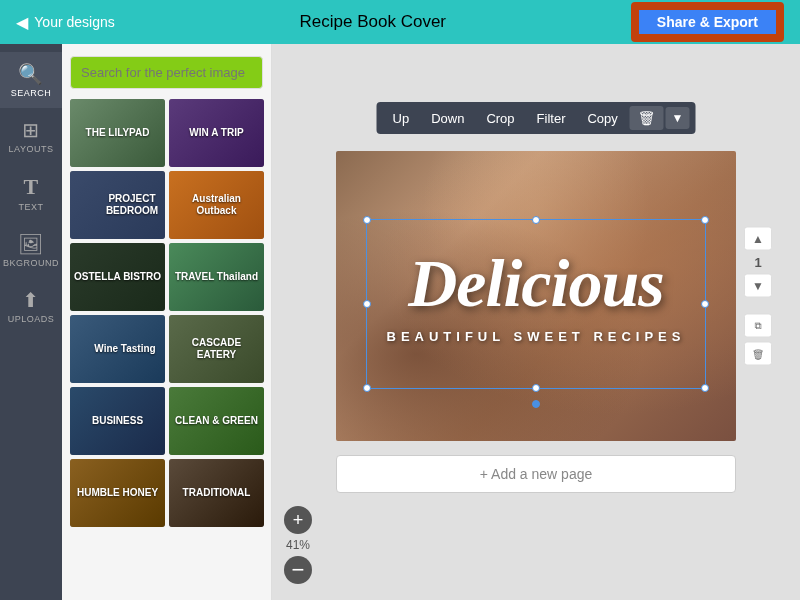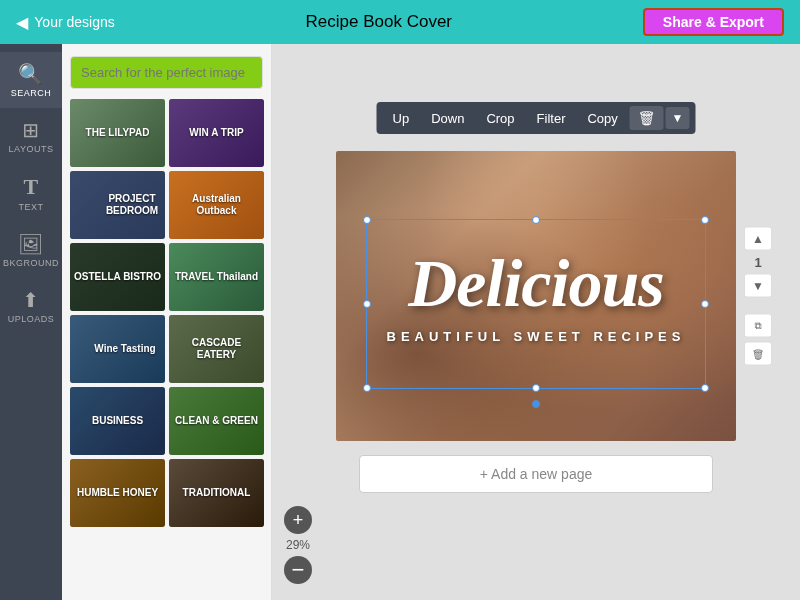--- a/index.html
+++ b/index.html
@@ -24,22 +24,22 @@
     .topbar-left .chevron {
       margin-right: 6px;
       font-size: 16px;
     }
     .topbar-center {
       color: #000000;
       font-size: 17px;
       font-weight: 500;
     }
     .share-btn {
-      background: #d946ef;
-      border: 2px solid #c2410c;
+      background: #3b82f6;
+      border: 8px solid #c2410c;
       color: white;
       padding: 4px 18px;
       border-radius: 4px;
       font-size: 14px;
       font-weight: bold;
       cursor: pointer;
     }
 
     
     .main {
@@ -288,21 +288,21 @@
     }
     .rt-num {
       font-size: 13px;
       color: #555;
       font-weight: bold;
     }
 
     
     .add-page-btn {
       margin-top: 14px;
-      width: 354px;
+      width: 400px;
       padding: 10px;
       background: white;
       border: 1px solid #ccc;
       border-radius: 4px;
       text-align: center;
       color: #888;
       font-size: 14px;
       cursor: pointer;
     }
 
@@ -497,18 +497,18 @@
         <div style="height:8px;"></div>
         <button class="rt-btn" style="font-size:10px;">⧉</button>
         <button class="rt-btn" style="font-size:10px;">🗑</button>
       </div>
     </div>
 
     <div class="add-page-btn">+ Add a new page</div>
 
     <div class="zoom-controls">
       <button class="zoom-btn">+</button>
-      <span class="zoom-label">29%</span>
+      <span class="zoom-label">41%</span>
       <button class="zoom-btn" style="font-size:22px;">−</button>
     </div>
 
   </div>
 </div>
 
 </body></html>

